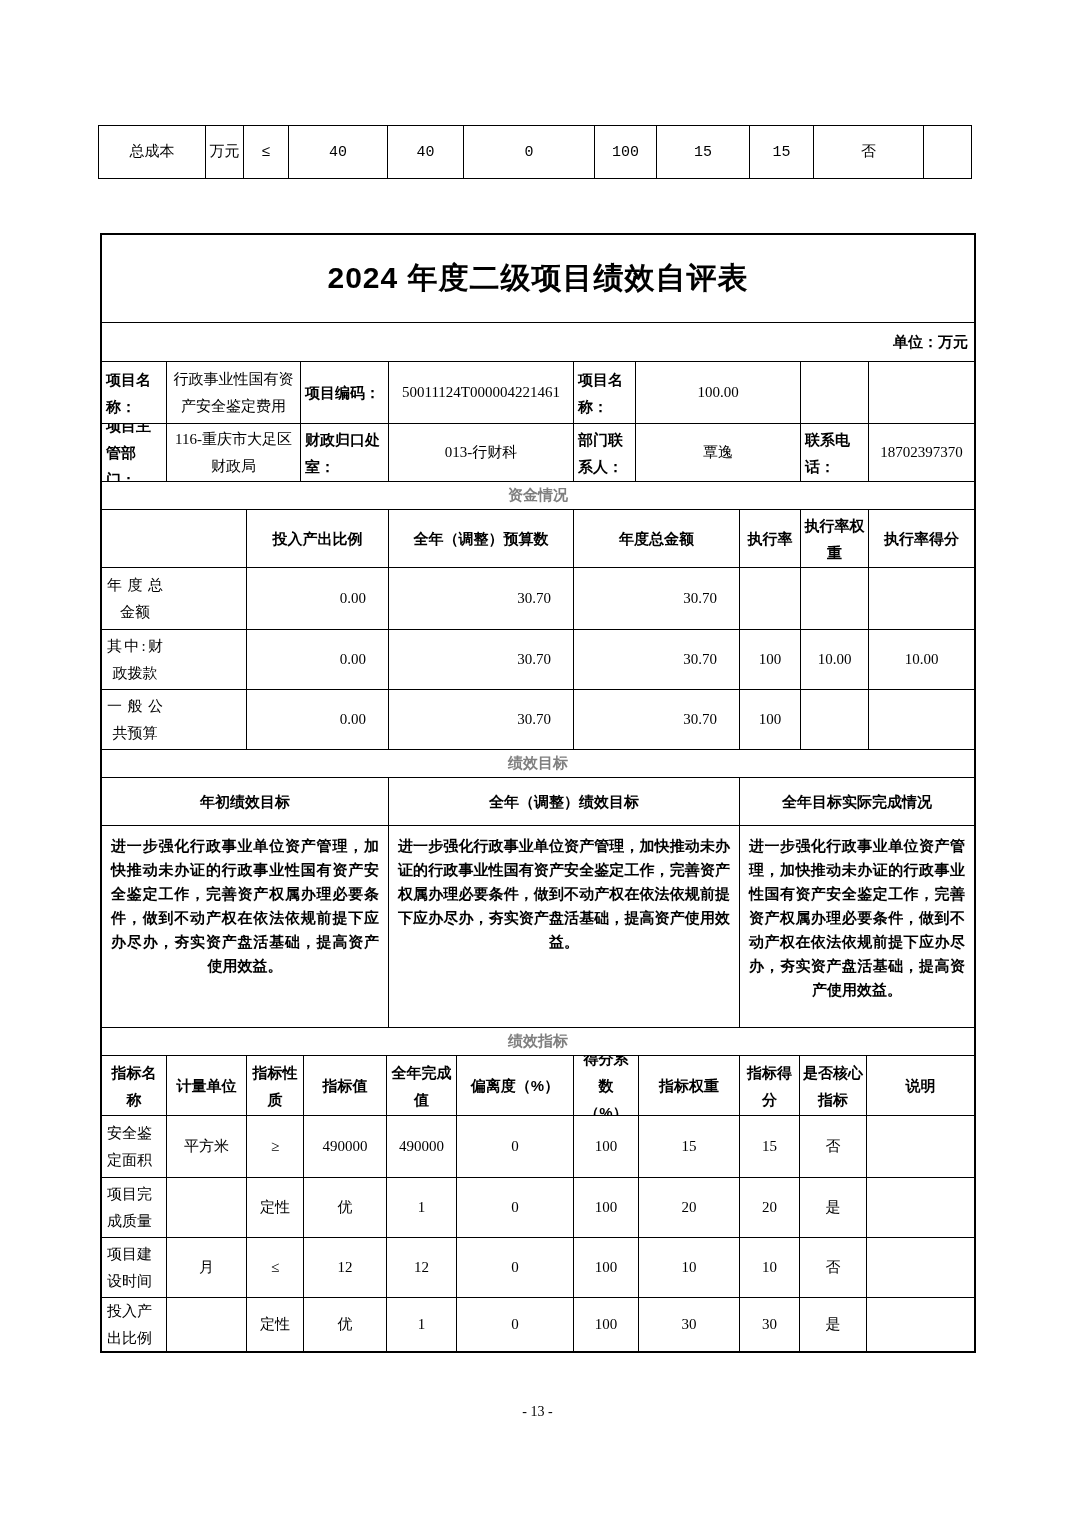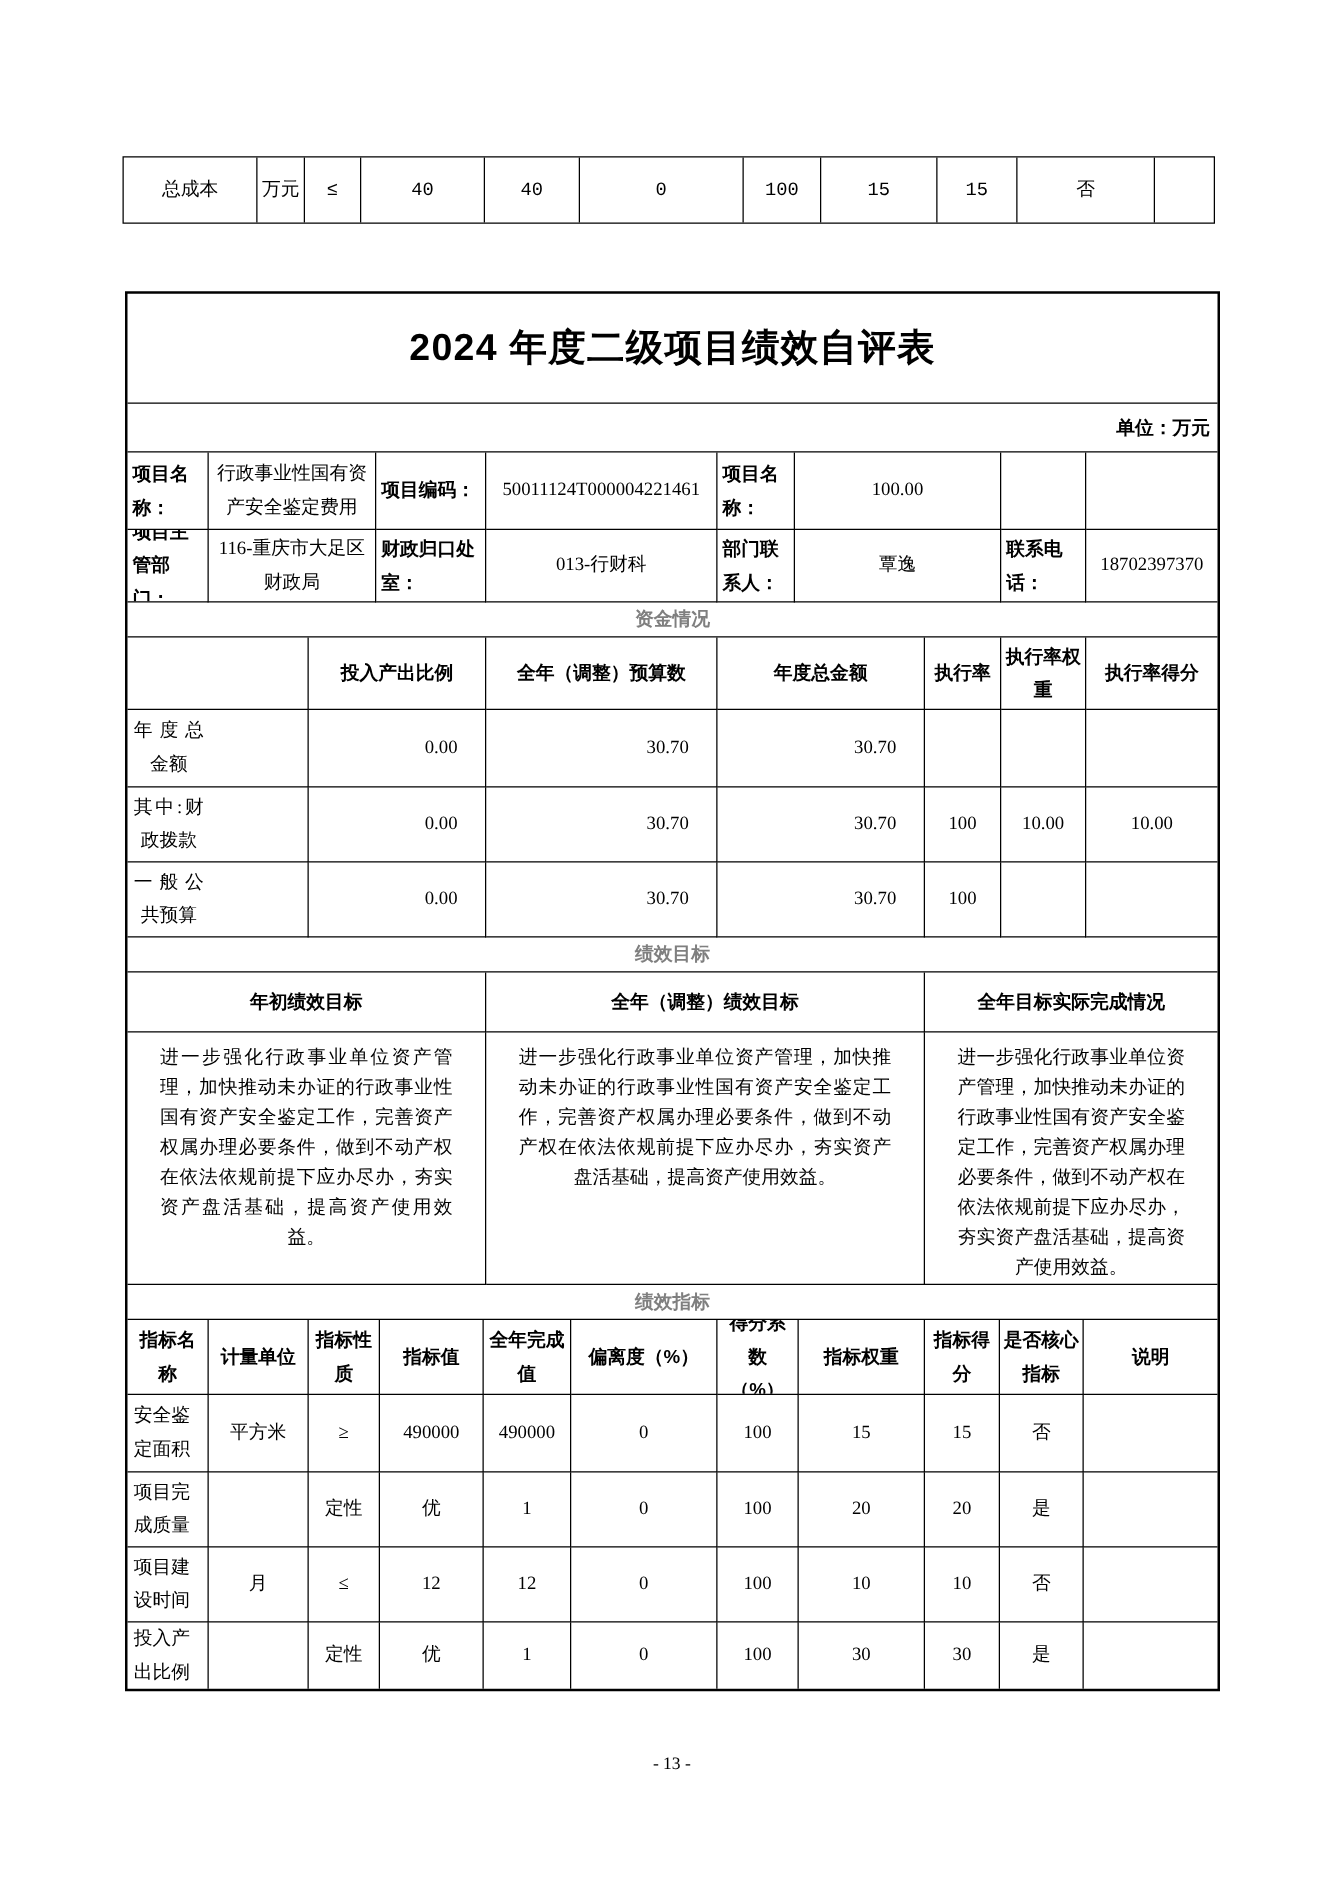--- a/index.html
+++ b/index.html
@@ -21,21 +21,21 @@
   .main{position:absolute;left:100px;top:233px;width:872px;border:2px solid #000;background:#fff;}
   .title-row{height:87px;display:flex;align-items:center;justify-content:center;
              border-bottom:1px solid #000;font-size:30px;letter-spacing:1px;}
   .unit-row{height:38px;display:flex;align-items:center;justify-content:flex-end;
             border-bottom:1px solid #000;font-size:15px;padding-right:6px;}
   .band{height:27px;display:flex;align-items:center;justify-content:center;
         border-bottom:1px solid #000;color:#7f7f7f;font-size:15px;}
   .g-info{grid-template-columns:65px 134px 88px 185px 62px 165px 68px 1fr;grid-template-rows:62px 58px;}
   .g-fund{grid-template-columns:145px 142px 185px 166px 61px 68px 1fr;grid-template-rows:58px 62px 60px 60px;}
   .g-goal{grid-template-columns:287px 351px 1fr;grid-template-rows:48px 202px;}
-  .goal{display:block;text-align:justify;text-align-last:center;line-height:24px;padding:8px 26px;}
+  .goal{display:block;text-align:justify;text-align-last:center;line-height:24px;padding:8px 9px;font-weight:bold;}
   .g-ind{grid-template-columns:65px 80px 57px 83px 70px 117px 65px 101px 60px 67px 1fr;
          grid-template-rows:60px 62px 60px 60px 53px;}
   .footer{position:absolute;left:0;top:1404px;width:100%;text-align:center;font-size:14px;}
 </style>
 </head>
 <body>
 
 <div class="page">
 
   <div class="carry">

